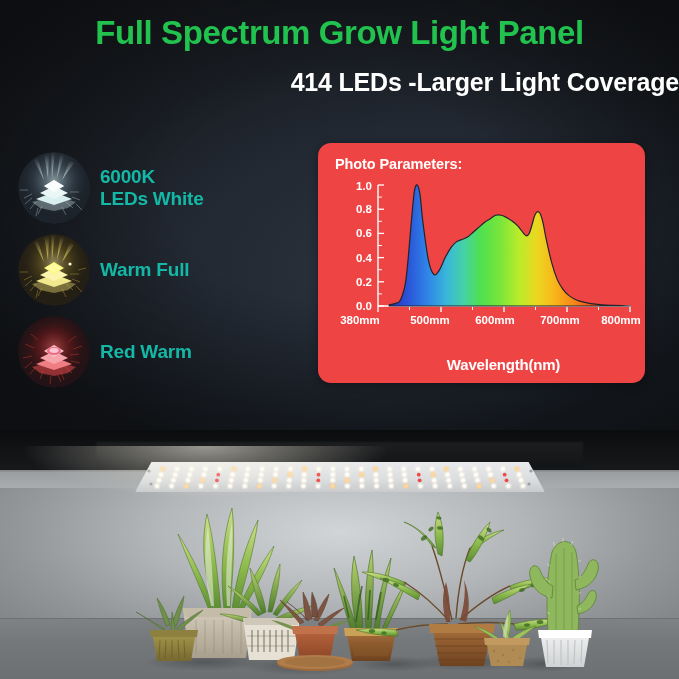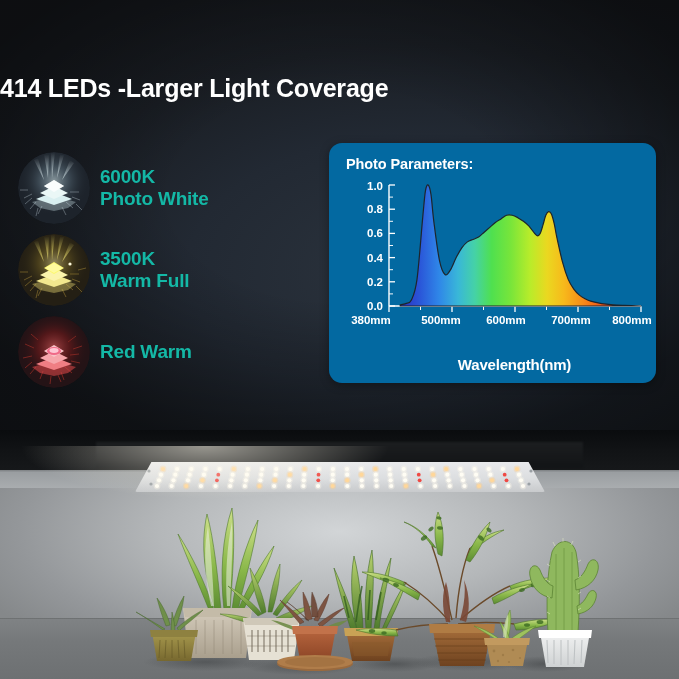--- a/index.html
+++ b/index.html
@@ -30,22 +30,22 @@
   .headline {
     position: absolute; left: 0; top: 14px; width: 679px;
     text-align: center;
     font-size: 33px;
     font-weight: 700;
     letter-spacing: -0.4px;
     color: #22c24f;
     white-space: nowrap;
   }
   .subhead {
-    position: absolute; left: 0; top: 74px; width: 679px;
-    text-align: left;
+    position: absolute; left: 0; top: 68px; width: 679px;
+    text-align: right;
     font-size: 25px;
     font-weight: 700;
     letter-spacing: -0.2px;
     color: #ffffff;
     white-space: nowrap;
   }
 
   
   .features {
     position: absolute; left: 18px; top: 152px; width: 290px;
@@ -64,23 +64,23 @@
   .feature-text {
     margin-left: 10px; color: #14b8a6;
     font-size: 19px; font-weight: 700; line-height: 1.17;
     letter-spacing: -0.2px;
   }
   .feature-text .l1 { display: block; white-space: nowrap; }
   .feature-text .l2 { display: block; white-space: nowrap; }
 
   
   .chart-panel {
-    position: absolute; left: 329px; top: 143px;
+    position: absolute; left: 318px; top: 143px;
     width: 327px; height: 240px;
-    background: #0369a1;
+    background: #ef4444;
     border-radius: 13px;
     box-shadow: 0 2px 10px rgba(0,0,0,0.35);
   }
   .chart-title {
     position: absolute; left: 17px; top: 13px;
     color: #ffffff; font-size: 14.5px; font-weight: 700;
     letter-spacing: -0.1px;
   }
   .chart-area { position: absolute; left: 0; top: 0; width: 327px; height: 240px; }
   .chart-xlabel {
@@ -144,20 +144,21 @@
   .no-select { user-select: none; }
 </style>
 </head>
 <body>
 
 <div id="page">
 
   <div class="top-section"></div>
   <div class="top-vignette"></div>
 
+  <div class="headline no-select">Full Spectrum Grow Light Panel</div>
   <div class="subhead no-select">414 LEDs -Larger Light Coverage</div>
 
   <div class="features">
 
     <div class="feature-row">
       <div class="led-icon">
         <svg class="rays" viewBox="0 0 72 72" xmlns="http://www.w3.org/2000/svg">
           <defs>
             <radialGradient id="cwGlow" cx="50%" cy="42%" r="52%">
               <stop offset="0%" stop-color="#dff4f8" stop-opacity="0.55"></stop>
@@ -186,21 +187,21 @@
             <polygon points="36,44 14,50 22,56 36,59 50,56 58,50" fill="#cfe6ea" opacity="0.35"></polygon>
             <polygon points="36,40 18,47 36,53 54,47" fill="#d9eff0"></polygon>
             <polygon points="36,34 22,41 36,47 50,41" fill="#eaf7f6"></polygon>
             <polygon points="36,28 26,34 36,40 46,34" fill="#f4fbfa"></polygon>
             <polygon points="36,28 26,34 36,40 46,34" fill="#ffffff" opacity="0.55"></polygon>
           </g>
         </svg>
       </div>
       <div class="feature-text">
         <span class="l1">6000K</span>
-        <span class="l2">Photo White</span>
+        <span class="l2">LEDs White</span>
       </div>
     </div>
 
     <div class="feature-row">
       <div class="led-icon">
         <svg class="rays" viewBox="0 0 72 72" xmlns="http://www.w3.org/2000/svg">
           <defs>
             <radialGradient id="wwGlow" cx="50%" cy="42%" r="52%">
               <stop offset="0%" stop-color="#fff3a8" stop-opacity="0.5"></stop>
               <stop offset="45%" stop-color="#b59a32" stop-opacity="0.25"></stop>
@@ -228,21 +229,20 @@
           <g>
             <polygon points="36,44 14,50 22,56 36,59 50,56 58,50" fill="#d9c96a" opacity="0.45"></polygon>
             <polygon points="36,40 18,47 36,53 54,47" fill="#f2e88e"></polygon>
             <polygon points="36,34 22,41 36,47 50,41" fill="#fbf4ac"></polygon>
             <polygon points="36,28 26,34 36,40 46,34" fill="#fdf86a"></polygon>
             <polygon points="36,29 27,34 36,39 45,34" fill="#ffffff" opacity="0.35"></polygon>
           </g>
         </svg>
       </div>
       <div class="feature-text">
-        <span class="l1">3500K</span>
         <span class="l2">Warm Full</span>
       </div>
     </div>
 
     <div class="feature-row">
       <div class="led-icon">
         <svg class="rays" viewBox="0 0 72 72" xmlns="http://www.w3.org/2000/svg">
           <defs>
             <radialGradient id="rdGlow" cx="50%" cy="45%" r="52%">
               <stop offset="0%" stop-color="#ff6a6a" stop-opacity="0.55"></stop>

